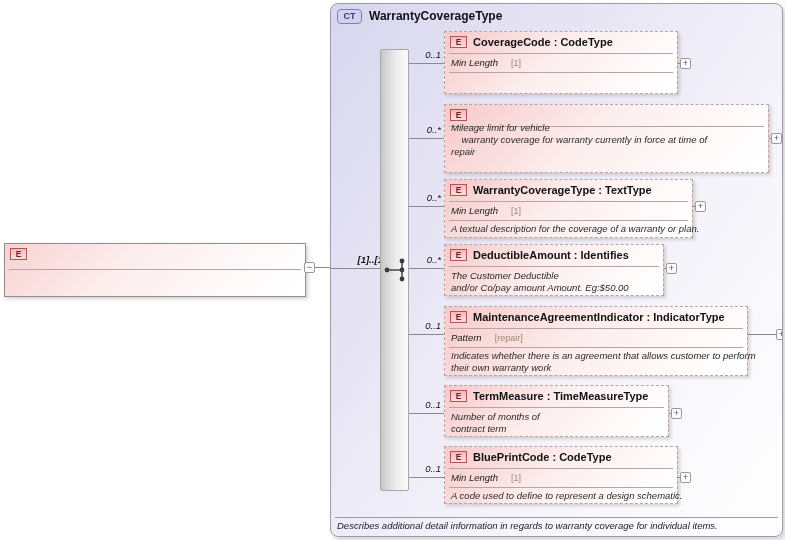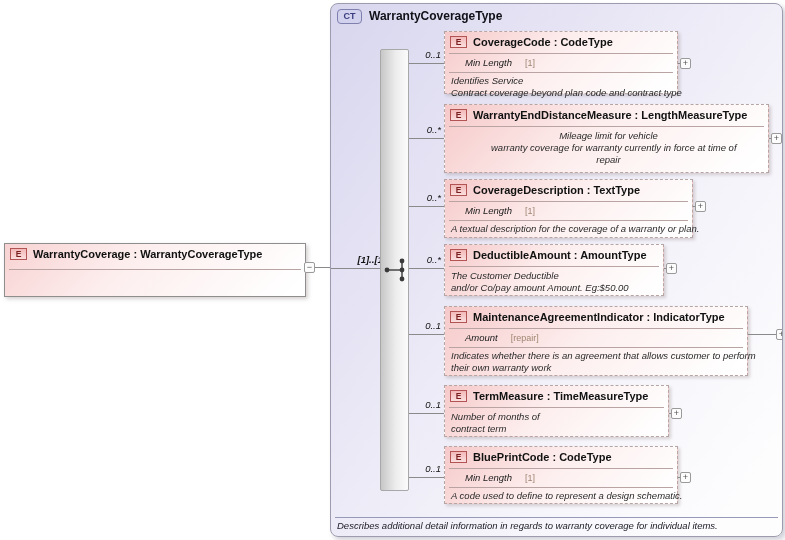--- a/index.html
+++ b/index.html
@@ -39,38 +39,37 @@
         box-shadow:2px 2px 3px rgba(130,110,110,.28); cursor:pointer; }
   .rbox { position:absolute; left:4px; top:243px; width:302px; height:54px;
         border:1px solid #8e8e8e; background:linear-gradient(135deg,#f8d2d2 0%,#fdeeee 40%,#ffffff 95%);
         box-shadow:2px 2px 4px rgba(120,100,100,.30); }
   .badge { position:absolute; left:5px; top:4px; width:17px; height:12px;
         border:1px solid var(--beb); background:linear-gradient(180deg,#f3b9b9,#fadede);
         color:var(--bet); font-weight:bold; font-size:8.5px; line-height:10px; text-align:center; }
   .title { position:absolute; left:28px; top:4px; font-weight:bold; font-size:11px;
         color:#111; white-space:nowrap; }
   .sep  { position:absolute; left:4px; right:4px; height:1px; background:#b9a3a3; }
-  .facet { position:absolute; left:20px; top:25px; font-style:italic; font-size:9.5px;
+  .facet { position:absolute; left:6px; top:25px; font-style:italic; font-size:9.5px;
         color:#1a1a1a; white-space:nowrap; }
   .facet .fv { font-style:normal; font-size:9px; color:var(--fvc); margin-left:13px; }
   .annot { position:absolute; left:6px; right:2px; font-style:italic; font-size:9.5px;
         line-height:12px; color:#2a2a2a; white-space:pre; }
 
   #footer-sep { position:absolute; left:4px; right:4px; top:513px; height:1px; background:#9898b8; }
   #footer-text { position:absolute; left:6px; top:516px; right:16px; font-style:italic;
         font-size:9.5px; color:#20202a; white-space:nowrap; }
 </style>
 </head>
 <body>
 
 <div id="canvas">
 
   <div class="rbox">
     <span class="badge">E</span>
-    <span class="title">WarrantyCoverage : WarrantyCoverageType</span>
     <div class="sep" style="top:25px"></div>
   </div>
 
   <div class="hline" style="left:306px;top:267px;width:24px"></div>
   <div class="plusbox" style="left:304px;top:262px">−</div>
 
   <div id="ct">
     <span id="ct-badge">CT</span>
     <span id="ct-title">WarrantyCoverageType</span>
 
@@ -89,67 +88,64 @@
 
     <div id="children">
         <div class="hline" style="left: 78px; top: 59px; width: 35px;"></div>
         <div class="card" style="top: 45px;">0..1</div>
         <div class="ebox" style="left: 113px; top: 27px; width: 234px; height: 63px;">
           <div class="badge" style="position: absolute;">E</div>
           <div class="title">CoverageCode : CodeType</div>
           <div class="sep" style="top: 21px;"></div>
           <div class="facet"><div style="display: inline;">Min Length</div><div class="fv" style="display: inline;">[1]</div></div>
           <div class="sep" style="top: 40px;"></div>
-          <div class="annot" style="top: 43px;">Identifies Service
-Contract coverage beyond plan code and contract type</div>
         </div>
         <div class="hline" style="left: 347px; top: 59px; width: 2px;"></div>
         <div class="plusbox" style="left: 349px; top: 54px;">+</div>
         <div class="hline" style="left: 78px; top: 134px; width: 35px;"></div>
         <div class="card" style="top: 120px;">0..*</div>
         <div class="ebox" style="left: 113px; top: 100px; width: 325px; height: 69px;">
           <div class="badge" style="position: absolute;">E</div>
-          <div class="title">WarrantyEndDistanceMeasure : LengthMeasureType</div>
           <div class="sep" style="top: 21px;"></div>
-          <div class="annot" style="top: 25px; text-align: center;">Mileage limit for vehicle
+          <div class="annot" style="top: 17px;">Mileage limit for vehicle
     warranty coverage for warranty currently in force at time of
 repair</div>
         </div>
         <div class="hline" style="left: 438px; top: 134px; width: 2px;"></div>
         <div class="plusbox" style="left: 440px; top: 129px;">+</div>
         <div class="hline" style="left: 78px; top: 202px; width: 35px;"></div>
         <div class="card" style="top: 188px;">0..*</div>
         <div class="ebox" style="left: 113px; top: 175px; width: 249px; height: 59px;">
           <div class="badge" style="position: absolute;">E</div>
-          <div class="title">CoverageDescription : TextType</div>
+          <div class="title">WarrantyCoverageType : TextType</div>
           <div class="sep" style="top: 21px;"></div>
           <div class="facet"><div style="display: inline;">Min Length</div><div class="fv" style="display: inline;">[1]</div></div>
           <div class="sep" style="top: 40px;"></div>
           <div class="annot" style="top: 43px;">A textual description for the coverage of a warranty or plan.</div>
         </div>
         <div class="hline" style="left: 362px; top: 202px; width: 2px;"></div>
         <div class="plusbox" style="left: 364px; top: 197px;">+</div>
         <div class="hline" style="left: 78px; top: 264px; width: 35px;"></div>
         <div class="card" style="top: 250px;">0..*</div>
         <div class="ebox" style="left: 113px; top: 240px; width: 220px; height: 52px;">
           <div class="badge" style="position: absolute;">E</div>
-          <div class="title">DeductibleAmount : AmountType</div>
+          <div class="title">DeductibleAmount : Identifies</div>
           <div class="sep" style="top: 21px;"></div>
           <div class="annot" style="top: 25px;">The Customer Deductible
 and/or Co/pay amount Amount. Eg:$50.00</div>
         </div>
         <div class="hline" style="left: 333px; top: 264px; width: 2px;"></div>
         <div class="plusbox" style="left: 335px; top: 259px;">+</div>
         <div class="hline" style="left: 78px; top: 330px; width: 35px;"></div>
         <div class="card" style="top: 316px;">0..1</div>
         <div class="ebox" style="left: 113px; top: 302px; width: 304px; height: 70px;">
           <div class="badge" style="position: absolute;">E</div>
           <div class="title">MaintenanceAgreementIndicator : IndicatorType</div>
           <div class="sep" style="top: 21px;"></div>
-          <div class="facet"><div style="display: inline;">Amount</div><div class="fv" style="display: inline;">[repair]</div></div>
+          <div class="facet"><div style="display: inline;">Pattern</div><div class="fv" style="display: inline;">[repair]</div></div>
           <div class="sep" style="top: 40px;"></div>
           <div class="annot" style="top: 43px;">Indicates whether there is an agreement that allows customer to perform
 their own warranty work</div>
         </div>
         <div class="hline" style="left: 417px; top: 330px; width: 28px;"></div>
         <div class="plusbox" style="left: 445px; top: 325px;">+</div>
         <div class="hline" style="left: 78px; top: 409px; width: 35px;"></div>
         <div class="card" style="top: 395px;">0..1</div>
         <div class="ebox" style="left: 113px; top: 381px; width: 225px; height: 52px;">
           <div class="badge" style="position: absolute;">E</div>

